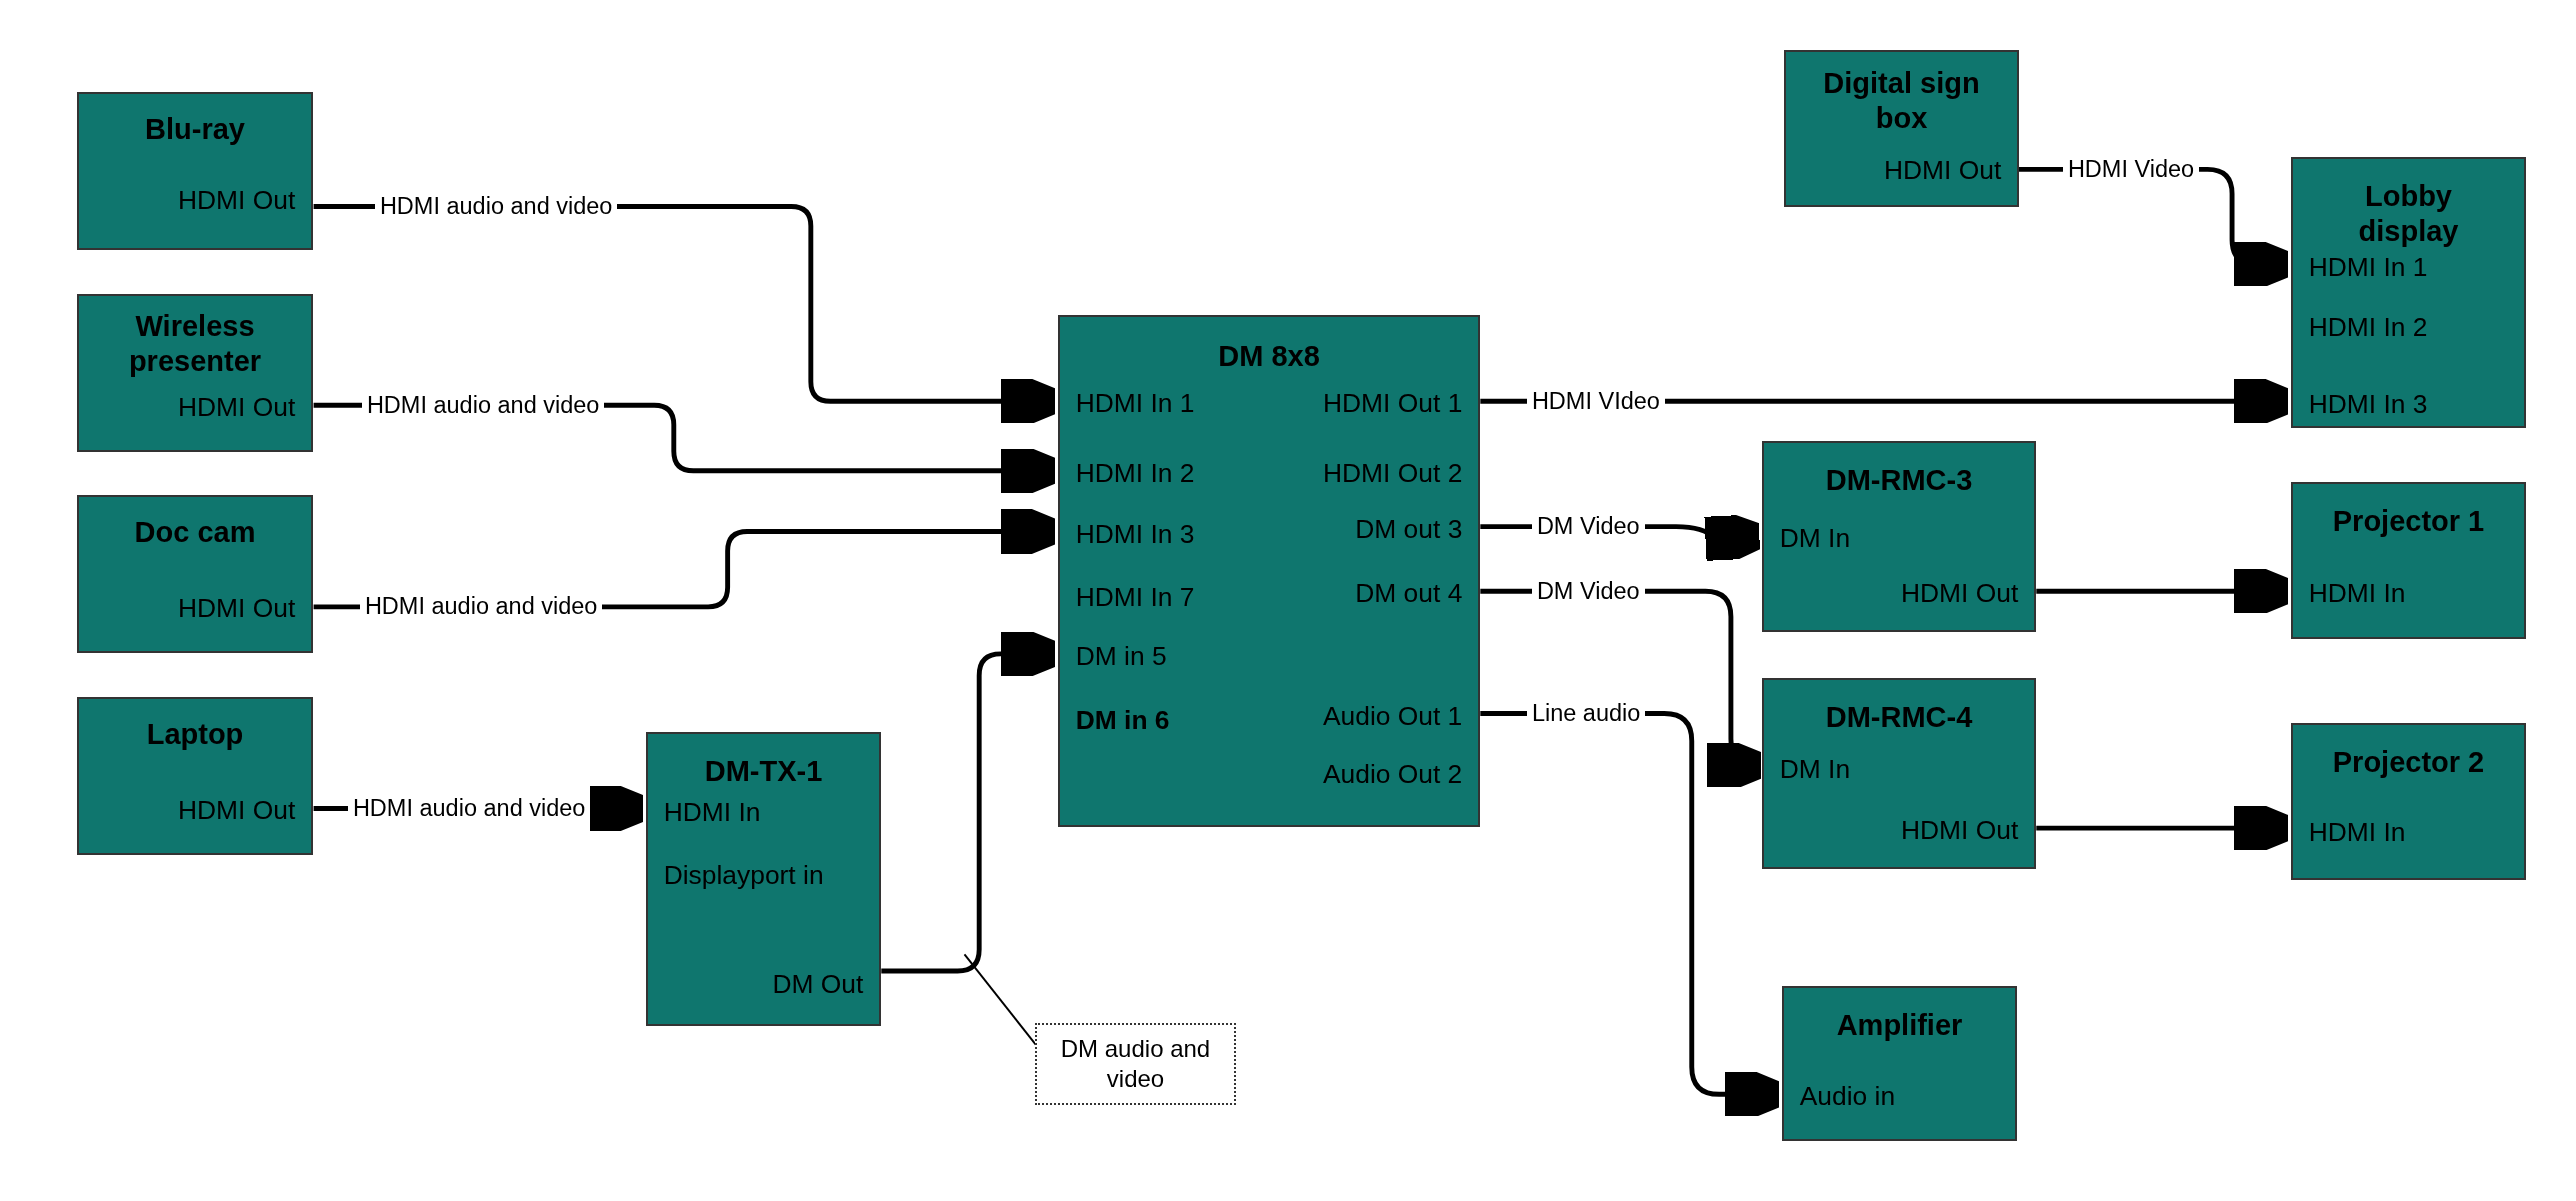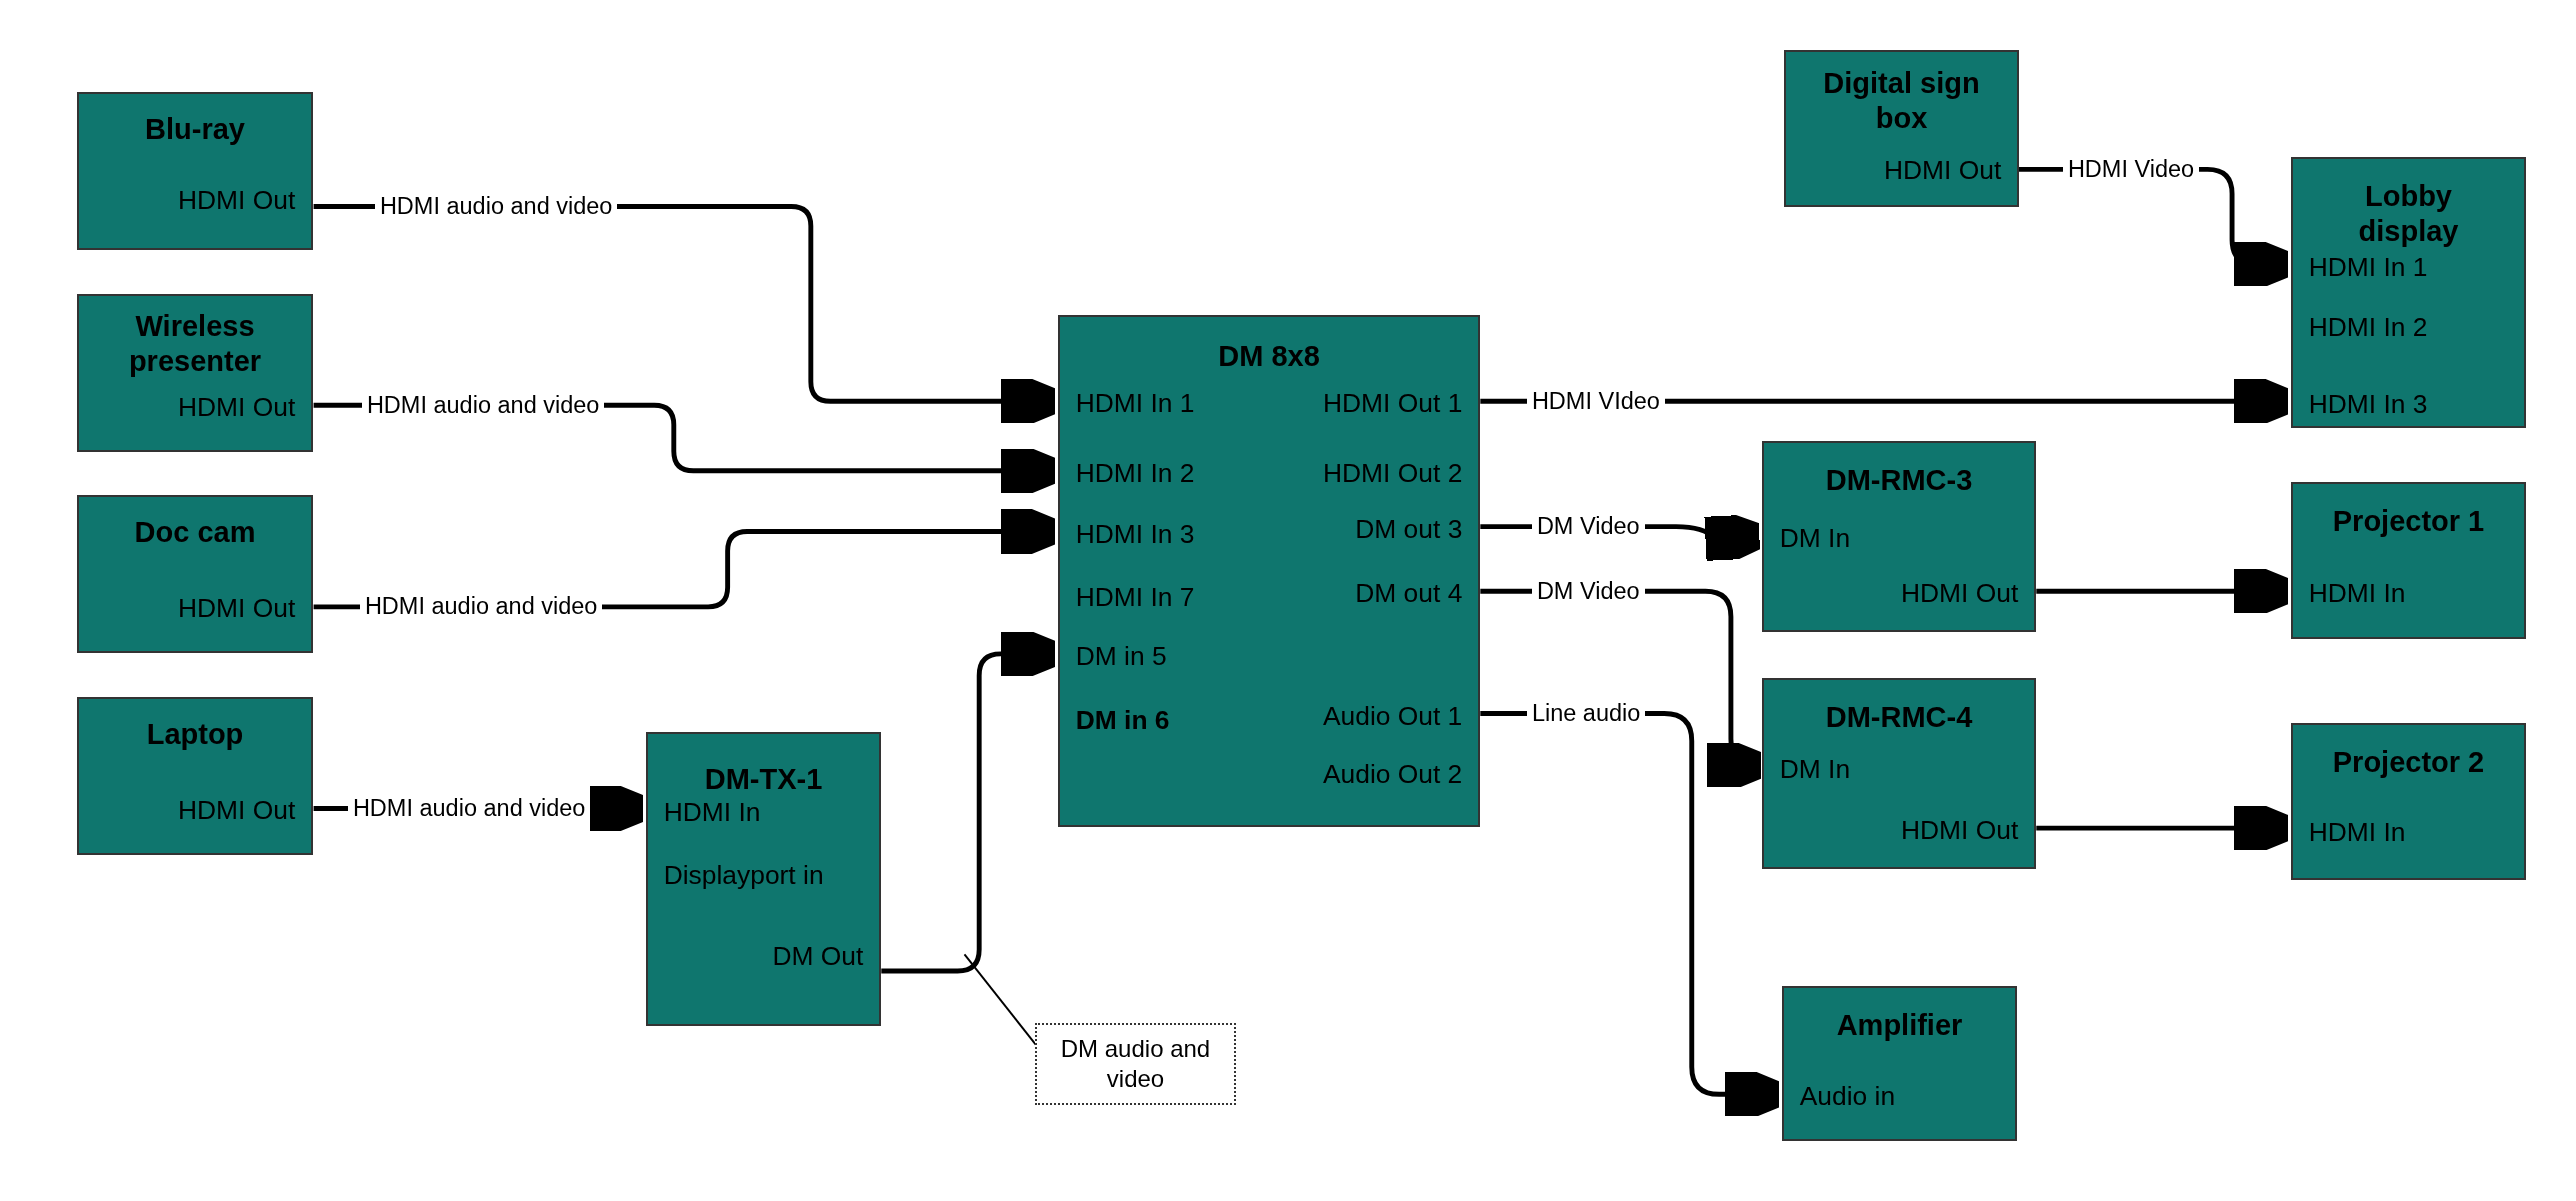--- a/index.html
+++ b/index.html
@@ -161,24 +161,24 @@
     <div class="node-title" style="top:17.6px;">Doc cam</div>
     <div class="port right" style="top:97px;">HDMI Out</div>
   </div>
 
   <div class="node" style="left:77px; top:697px; width:236px; height:158px;">
     <div class="node-title" style="top:17.6px;">Laptop</div>
     <div class="port right" style="top:97px;">HDMI Out</div>
   </div>
 
   <div class="node" style="left:646px; top:732px; width:235px; height:294px;">
-    <div class="node-title" style="top:19.6px;margin-top:8px;">DM-TX-1</div>
+    <div class="node-title" style="top:19.6px;">DM-TX-1</div>
     <div class="port left" style="top:64px;">HDMI In</div>
     <div class="port left" style="top:127px;">Displayport in</div>
-    <div class="port right" style="top:208px;">DM Out</div>
+    <div class="port right" style="top:236px;">DM Out</div>
   </div>
 
   <div class="node" style="left:1058px; top:315px; width:422px; height:512px;">
     <div class="node-title" style="top:21.5px;">DM 8x8</div>
 
     <div class="port left" style="top:72px;">HDMI In 1</div>
     <div class="port left" style="top:142px;">HDMI In 2</div>
     <div class="port left" style="top:203px;">HDMI In 3</div>
     <div class="port left" style="top:266px;">HDMI In 7</div>
     <div class="port left" style="top:325px;">DM in 5</div>

